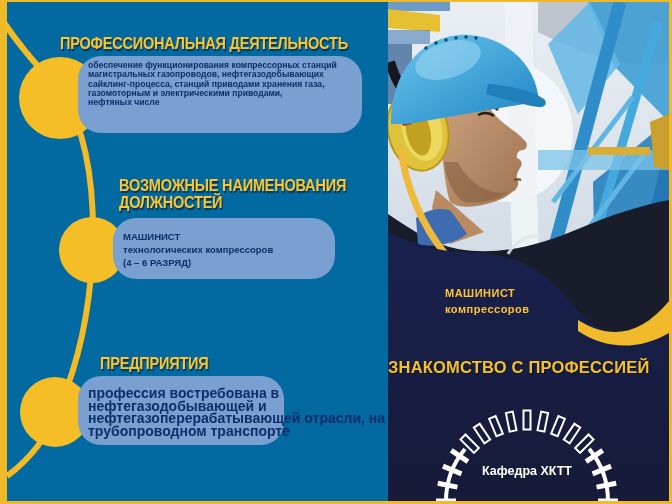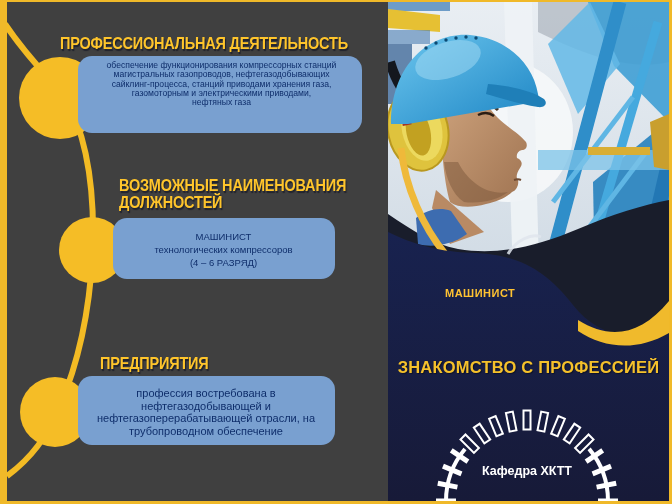--- a/index.html
+++ b/index.html
@@ -2,47 +2,47 @@
 <html><head>
 <meta charset="utf-8">
 <style>
   html,body{margin:0;padding:0;background:#555;}
   .page{
     position:relative;width:672px;height:504px;overflow:hidden;
     background:#F0B929;
     font-family:"Liberation Sans", sans-serif;
   }
   
-  .left-panel{position:absolute;left:7px;top:2px;width:381px;height:499px;background:#404040;overflow:hidden;}
+  .left-panel{position:absolute;left:7px;top:2px;width:381px;height:499px;background:#0369a1;overflow:hidden;}
   .timeline-svg{position:absolute;left:0;top:0;}
   .lp-heading{
     position:absolute;color:#FFC52B;font-weight:bold;font-size:14.5px;line-height:16px;
     letter-spacing:-0.2px;text-shadow:1px 1.5px 1px rgba(5,10,30,.55);
     transform:scaleY(1.08);transform-origin:left top;white-space:nowrap;
   }
   .lp-box{
-    position:absolute;background:#79A0D0;border-radius:14px;color:#0F2E6B;font-weight:normal;
-    text-align:center;box-sizing:border-box;
+    position:absolute;background:#79A0D0;border-radius:23px;color:#0F2E6B;font-weight:bold;
+    text-align:left;box-sizing:border-box;
   }
   .lp-box .ln{white-space:nowrap;}
   #box1{left:71px;top:54px;width:284px;height:77px;font-size:8.6px;line-height:9.3px;padding:5px 7px 4px 10px;}
   #box2{left:106px;top:216px;width:222px;height:61px;font-size:9.5px;line-height:13px;padding:12px 11px 0 10px;}
-  #box3{left:71px;top:374px;width:257px;height:69px;font-size:11px;line-height:12.5px;padding:11px 11px 0 10px;}
+  #box3{left:71px;top:374px;width:206px;height:69px;font-size:14px;line-height:12.5px;padding:11px 11px 0 10px;}
   #h1{left:53px;top:33px;}
   #h2{left:112px;top:175px;}
   #h3{left:93px;top:353px;}
   
   .right-panel{position:absolute;left:388px;top:2px;width:281px;height:499px;overflow:hidden;background:#141B40;}
   .photo-svg{position:absolute;left:0;top:0;}
   .badge-lines{
     position:absolute;left:57px;top:283px;color:#FFC332;font-weight:bold;
     font-size:11px;line-height:16px;letter-spacing:0.5px;
   }
   .slogan{
-    position:absolute;left:0;top:356px;width:281px;text-align:center;color:#F5C12B;
+    position:absolute;left:0;top:356px;width:281px;color:#F5C12B;
     font-weight:bold;font-size:16.5px;letter-spacing:0.2px;white-space:nowrap;
     text-shadow:1px 1px 1px rgba(0,0,0,.4);
   }
   .logo-svg{position:absolute;left:0;top:379px;}
 </style>
 </head>
 <body>
 
 <div class="page">
 
@@ -55,41 +55,41 @@
       <circle cx="48" cy="410" r="35" fill="#F5BD26"></circle>
     </svg>
 
     <div id="h1" class="lp-heading">ПРОФЕССИОНАЛЬНАЯ ДЕЯТЕЛЬНОСТЬ</div>
 
     <div id="box1" class="lp-box">
       <div class="ln">обеспечение функционирования компрессорных станций</div>
       <div class="ln">магистральных газопроводов, нефтегазодобывающих</div>
       <div class="ln">сайклинг-процесса, станций приводами хранения газа,</div>
       <div class="ln">газомоторным и электрическими приводами,</div>
-      <div class="ln">нефтяных газа</div>
+      <div class="ln">нефтяных числе</div>
     </div>
 
     <div id="h2" class="lp-heading">
       <div>ВОЗМОЖНЫЕ НАИМЕНОВАНИЯ</div>
       <div>ДОЛЖНОСТЕЙ</div>
     </div>
 
     <div id="box2" class="lp-box">
       <div class="ln">МАШИНИСТ</div>
       <div class="ln">технологических компрессоров</div>
       <div class="ln">(4 – 6 РАЗРЯД)</div>
     </div>
 
     <div id="h3" class="lp-heading">ПРЕДПРИЯТИЯ</div>
 
     <div id="box3" class="lp-box">
       <div class="ln">профессия востребована в</div>
       <div class="ln">нефтегазодобывающей и</div>
       <div class="ln">нефтегазоперерабатывающей отрасли, на</div>
-      <div class="ln">трубопроводном обеспечение</div>
+      <div class="ln">трубопроводном транспорте</div>
     </div>
   </div>
 
   <div class="right-panel">
 
     <svg class="photo-svg" width="281" height="499" viewBox="0 0 281 499">
       <defs>
         <linearGradient id="sky" x1="0" y1="0" x2="0" y2="1">
           <stop offset="0" stop-color="#e9eef3"></stop>
             <stop offset="1" stop-color="#c9d5e0"></stop>
@@ -185,20 +185,21 @@
 
       <path d="M 13,146 C 17,185 35,225 58,253" fill="none" stroke="#EFB93A" stroke-width="7"></path>
 
       <path d="M 0,230 C 35,247 60,250 88,251 C 130,253 158,268 185,303 C 208,333 248,345 281,318 L 281,499 L 0,499 Z" fill="url(#blobG)"></path>
 
       <path d="M 190,318 C 222,338 252,334 281,299 L 281,331 C 248,350 216,346 190,329 Z" fill="#F0BA2C"></path>
     </svg>
 
     <div class="badge-lines">
       <div>МАШИНИСТ</div>
+      <div>компрессоров</div>
     </div>
 
     <div class="slogan">ЗНАКОМСТВО С ПРОФЕССИЕЙ</div>
 
     <svg class="logo-svg" width="281" height="120" viewBox="0 0 281 120">
       <g stroke="#FFFFFF">
         <path d="M 58,120 A 81 81 0 0 1 77,68" fill="none" stroke-width="4"></path>
         <path d="M 201.1,67.9 A 81 81 0 0 1 220,120" fill="none" stroke-width="4"></path>
         <g fill="#FFFFFF" stroke="none">
           <rect x="-2.5" y="-10" width="5" height="20" transform="translate(220,120) rotate(90)"></rect>

